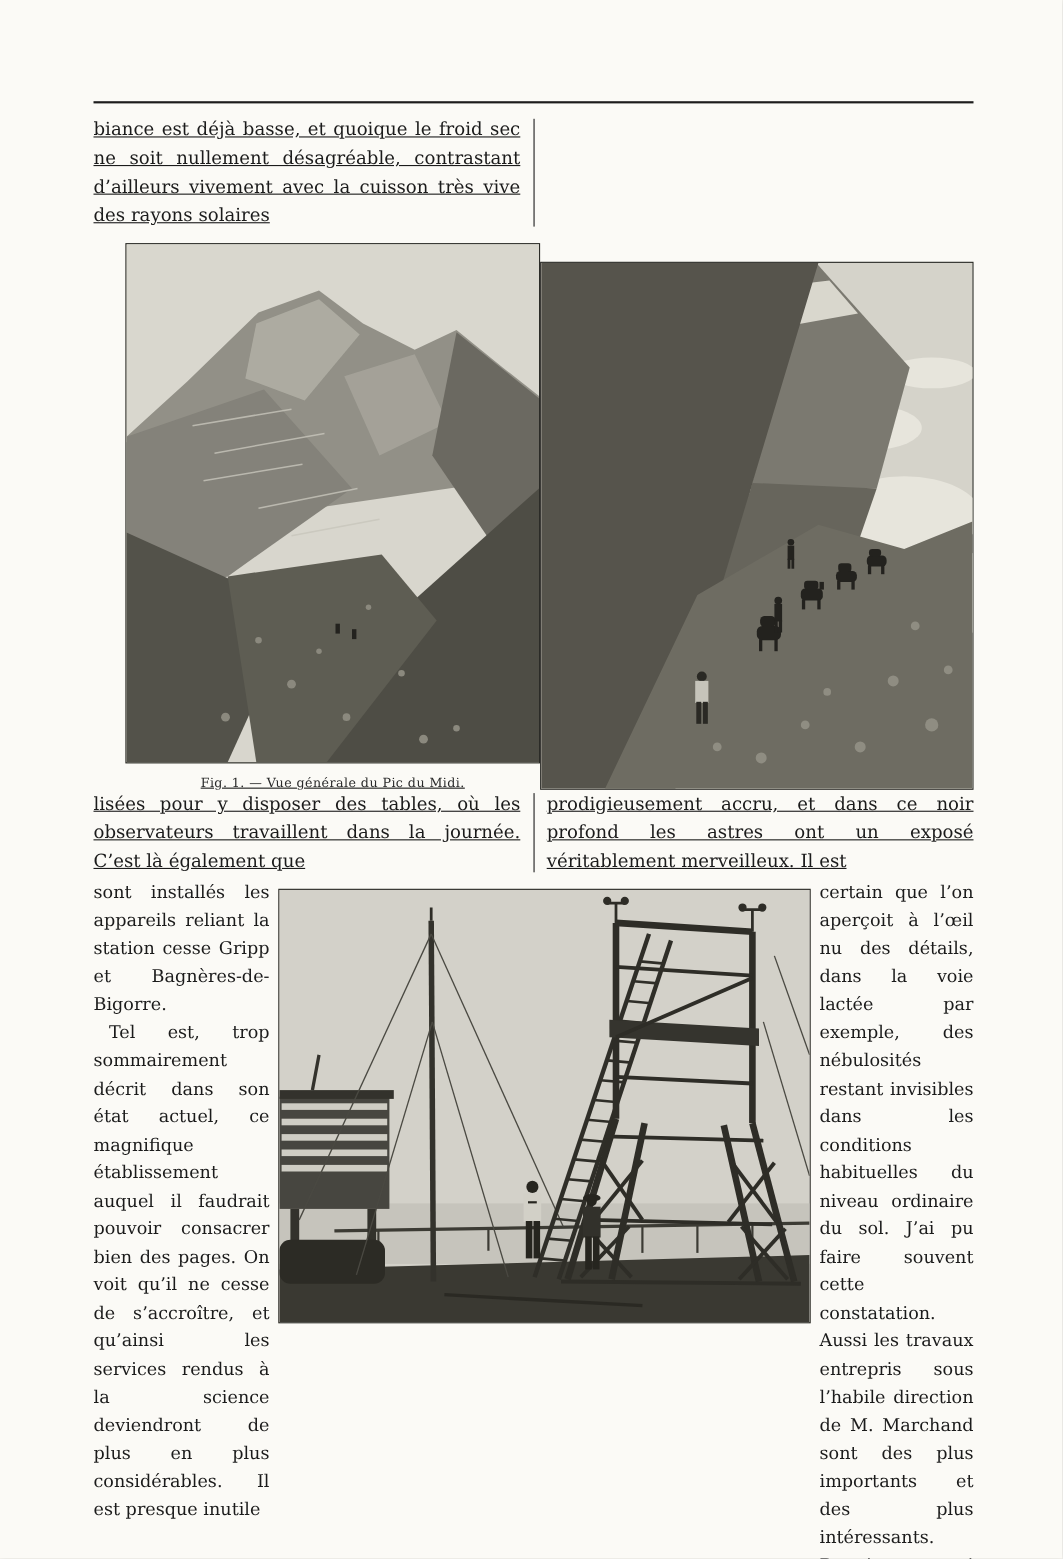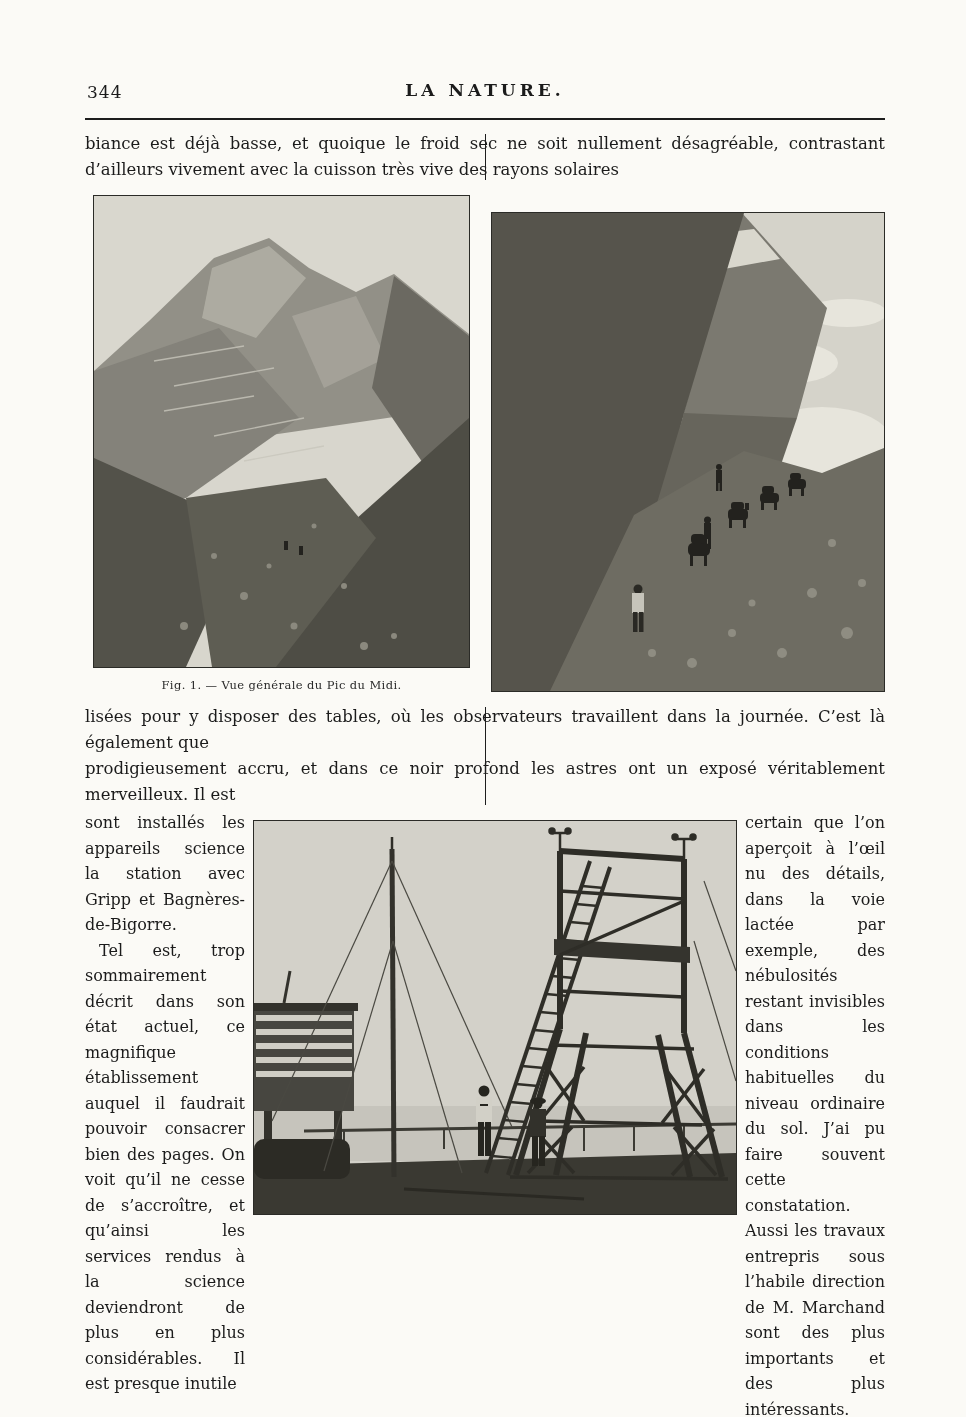--- a/index.html
+++ b/index.html
@@ -14,45 +14,41 @@
     overflow:hidden;
     box-shadow:0 0 6px rgba(0,0,0,.25);
   }
   .content{position:absolute;left:85px;top:80px;width:800px;}
   
   .hdr{position:relative;height:26px;}
   .pageno{position:absolute;left:2px;top:2px;font-size:17px;letter-spacing:1px;}
   .ptitle{position:absolute;left:0;right:0;top:0;text-align:center;font-size:17px;letter-spacing:4px;font-weight:bold;}
   .hrule{margin-top:12px;border:0;border-top:2px solid #1d1d1d;height:0;}
   
-  .twocol{position:relative;display:grid;grid-template-columns:1fr;column-gap:24px;margin-top:11px;}
+  .twocol{position:relative;display:grid;grid-template-columns:1fr 1fr;column-gap:24px;margin-top:11px;text-decoration:underline;}
   .twocol .divider{position:absolute;left:50%;top:3px;bottom:3px;width:1px;background:#1d1d1d;}
   .col{font-size:16.5px;line-height:26px;text-align:justify;}
   
-  .figrow{display:flex;justify-content:space-between;align-items:flex-end;margin-top:12px;}
+  .figrow{display:flex;justify-content:flex-end;align-items:flex-end;margin-top:12px;text-decoration:underline;}
   figure{margin:0;}
   .engraving{display:block;border:1px solid #2b2b27;background:#d8d6cd;}
   figcaption{margin-top:10px;text-align:center;font-size:11.5px;letter-spacing:.4px;color:#2a2a2a;}
   
   .wrapgrid{display:grid;grid-template-columns:160px 484px 140px;column-gap:8px;margin-top:2px;}
   .narrow{font-size:16px;line-height:25.5px;text-align:justify;}
   .narrow p{margin:0;}
   .narrow p.indent{text-indent:14px;}
   .centerfig{padding-top:10px;}
 </style>
 </head>
 <body>
 
 <div class="page">
   <div class="content">
 
-    <div class="hdr">
-      <span class="pageno">344</span>
-      <span class="ptitle">LA NATURE.</span>
-    </div>
     <hr class="hrule">
 
     <div class="twocol">
       <div class="divider"></div>
       <div class="col">biance est déjà basse, et quoique le froid sec ne soit nullement désagréable, contrastant d’ailleurs vivement avec la cuisson très vive des rayons solaires</div>
     </div>
 
     <div class="figrow">
       <figure style="margin-left:8px;">
         <svg class="engraving" width="375" height="471" viewBox="0 0 375 471">
@@ -160,29 +156,29 @@
           <g transform="translate(140,382)">
             <circle cx="6" cy="-6" r="4.5" fill="#2a2924"></circle>
             <rect x="0" y="-2" width="12" height="20" fill="#c6c4ba"></rect>
             <rect x="1" y="17" width="4.5" height="20" fill="#2a2924"></rect>
               <rect x="7" y="17" width="4.5" height="20" fill="#2a2924"></rect>
           </g>
         </svg>
       </figure>
     </div>
 
-    <div class="twocol" style="margin-top:12px;">
+    <div class="twocol" style="margin-top:0;">
       <div class="divider"></div>
       <div class="col">lisées pour y disposer des tables, où les observateurs travaillent dans la journée. C’est là également que</div>
       <div class="col">prodigieusement accru, et dans ce noir profond les astres ont un exposé véritablement merveilleux. Il est</div>
     </div>
 
     <div class="wrapgrid">
       <div class="narrow">
-        <p>sont installés les appareils science la station avec Gripp et Bagnères-de-Bigorre.</p>
+        <p>sont installés les appareils reliant la station cesse Gripp et Bagnères-de-Bigorre.</p>
         <p class="indent">Tel est, trop sommairement décrit dans son état actuel, ce magnifique établissement auquel il faudrait pouvoir consacrer bien des pages. On voit qu’il ne cesse de s’accroître, et qu’ainsi les services rendus à la science deviendront de plus en plus considérables. Il est presque inutile</p>
       </div>
 
       <figure class="centerfig">
         <svg class="engraving" width="482" height="393" viewBox="0 0 482 393">
           <rect x="0" y="0" width="482" height="393" fill="#d3d1c9"></rect>
           <rect x="0" y="285" width="482" height="55" fill="#c6c4bc"></rect>
           <polygon points="0,345 482,332 482,393 0,393" fill="#3a3932"></polygon>
 
           <line x1="50" y1="310" x2="482" y2="303" stroke="#3c3b34" stroke-width="3"></line>

